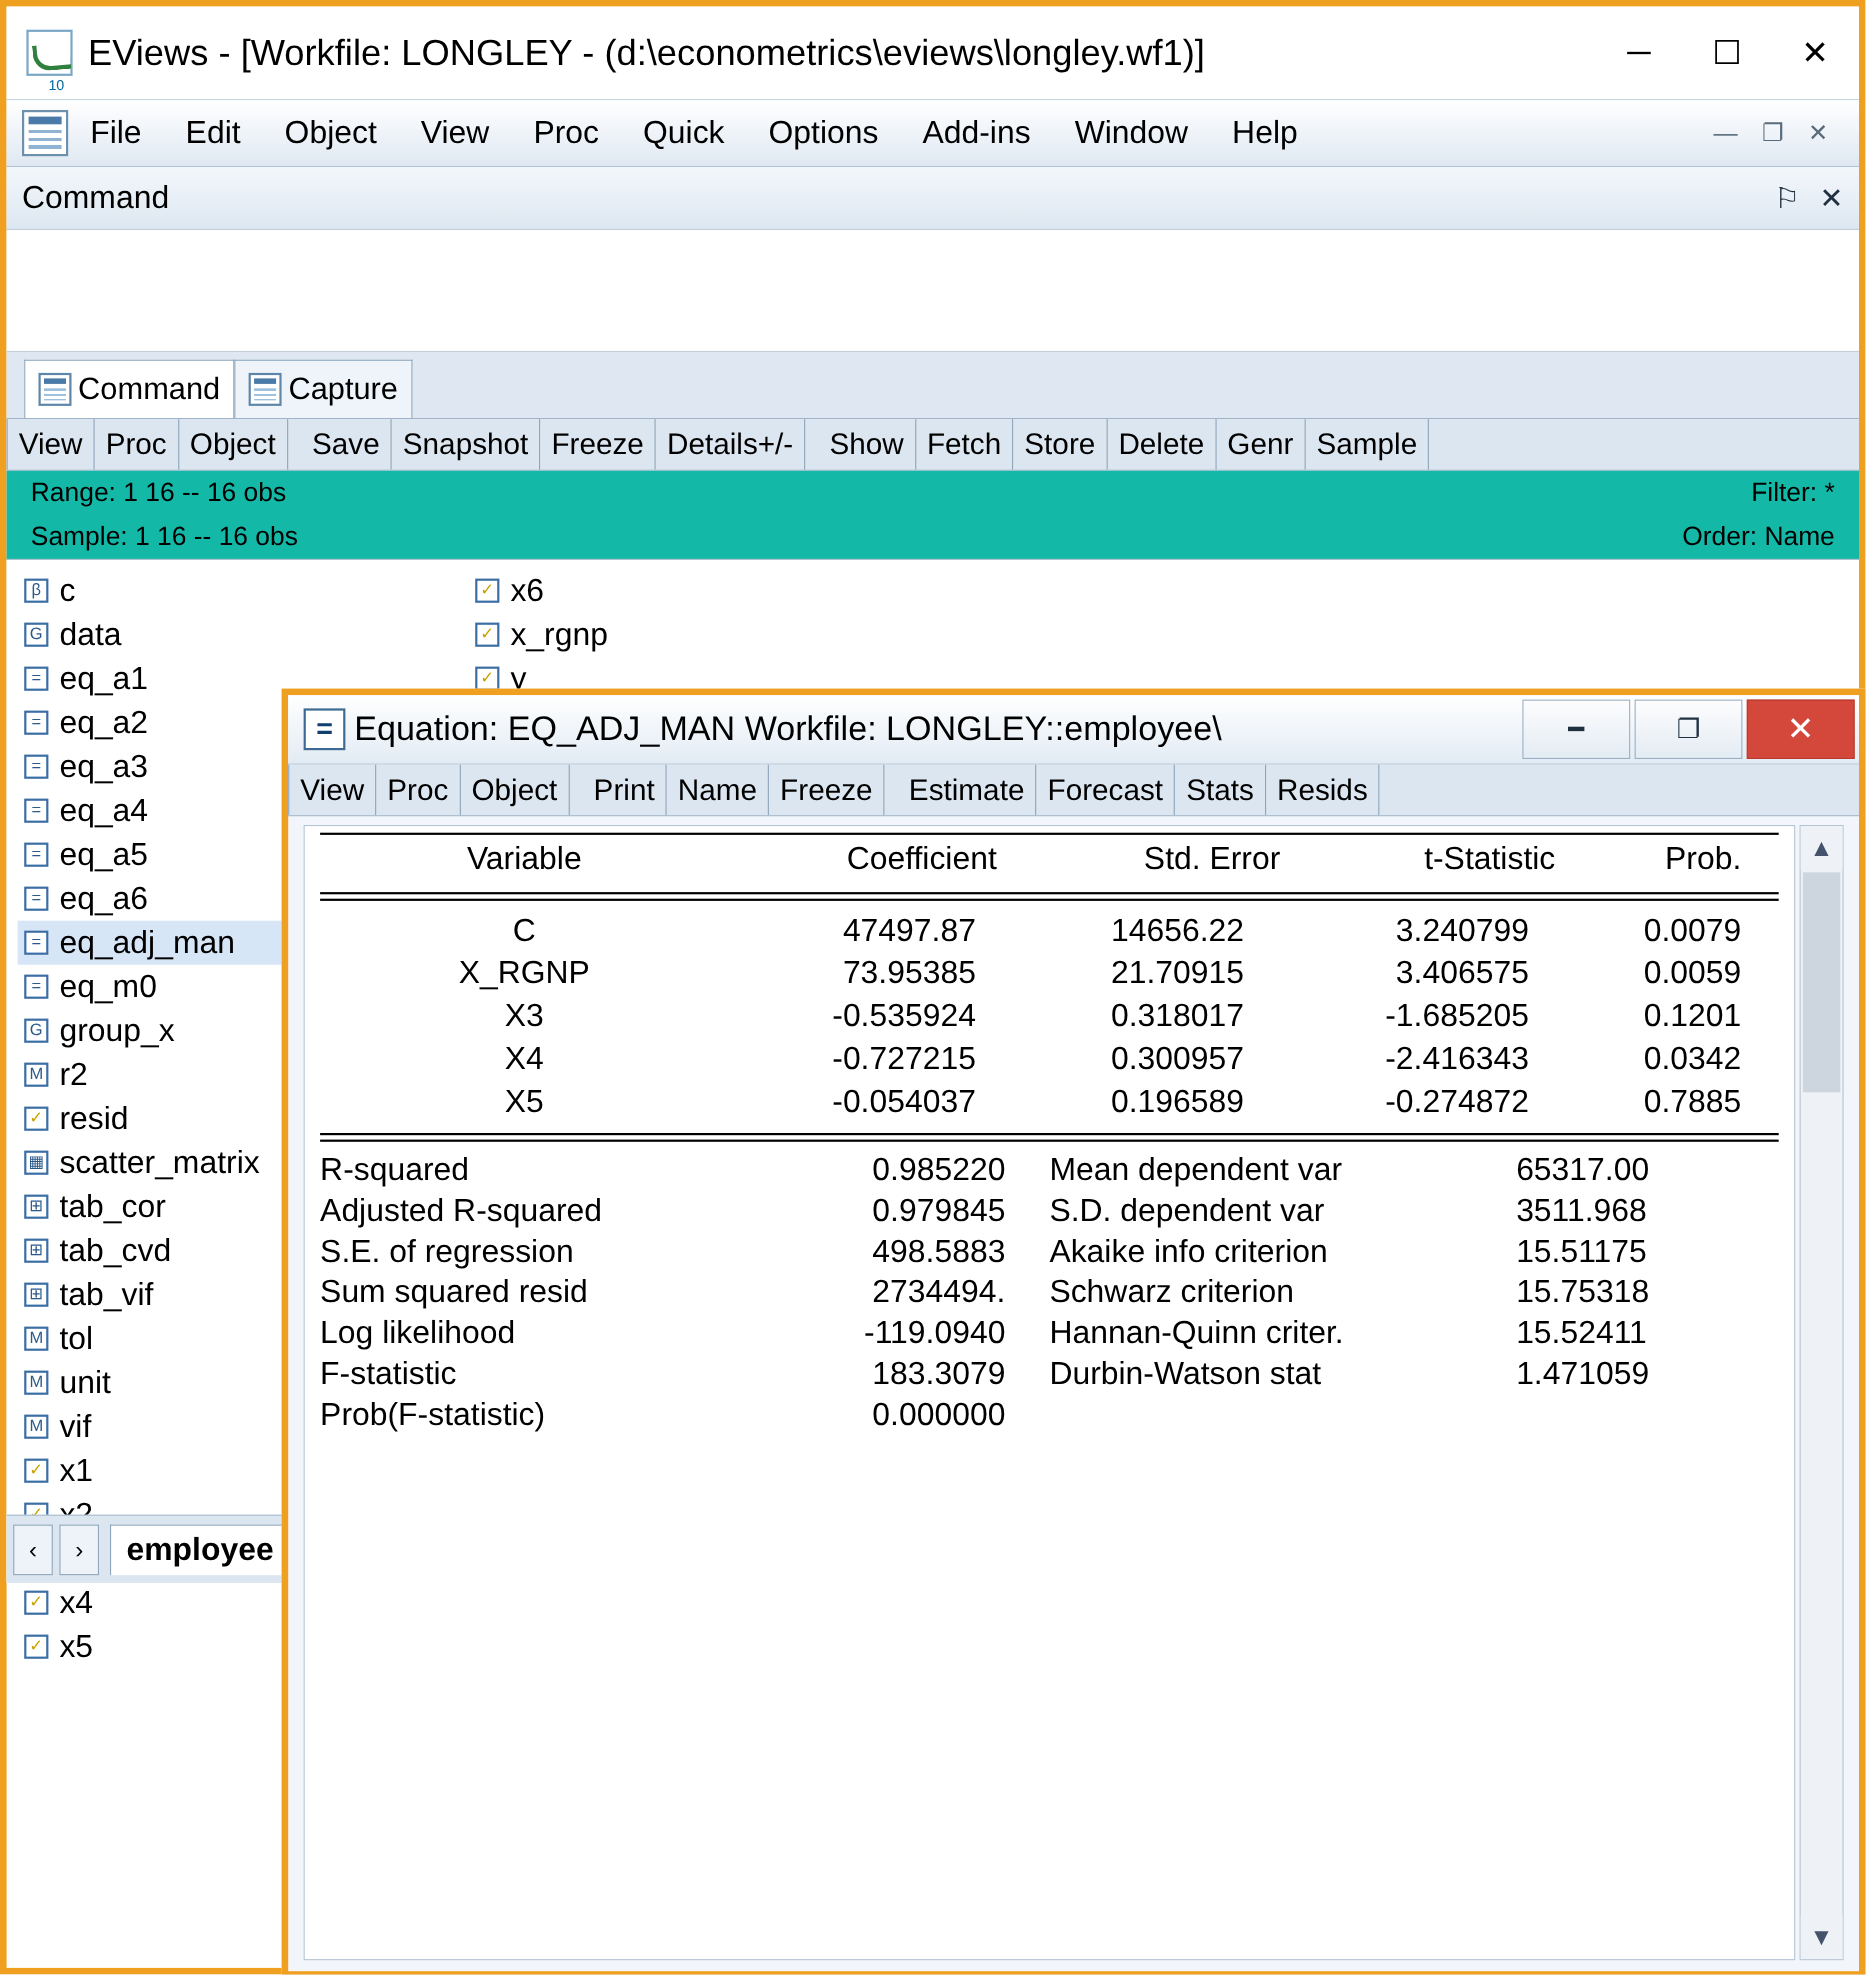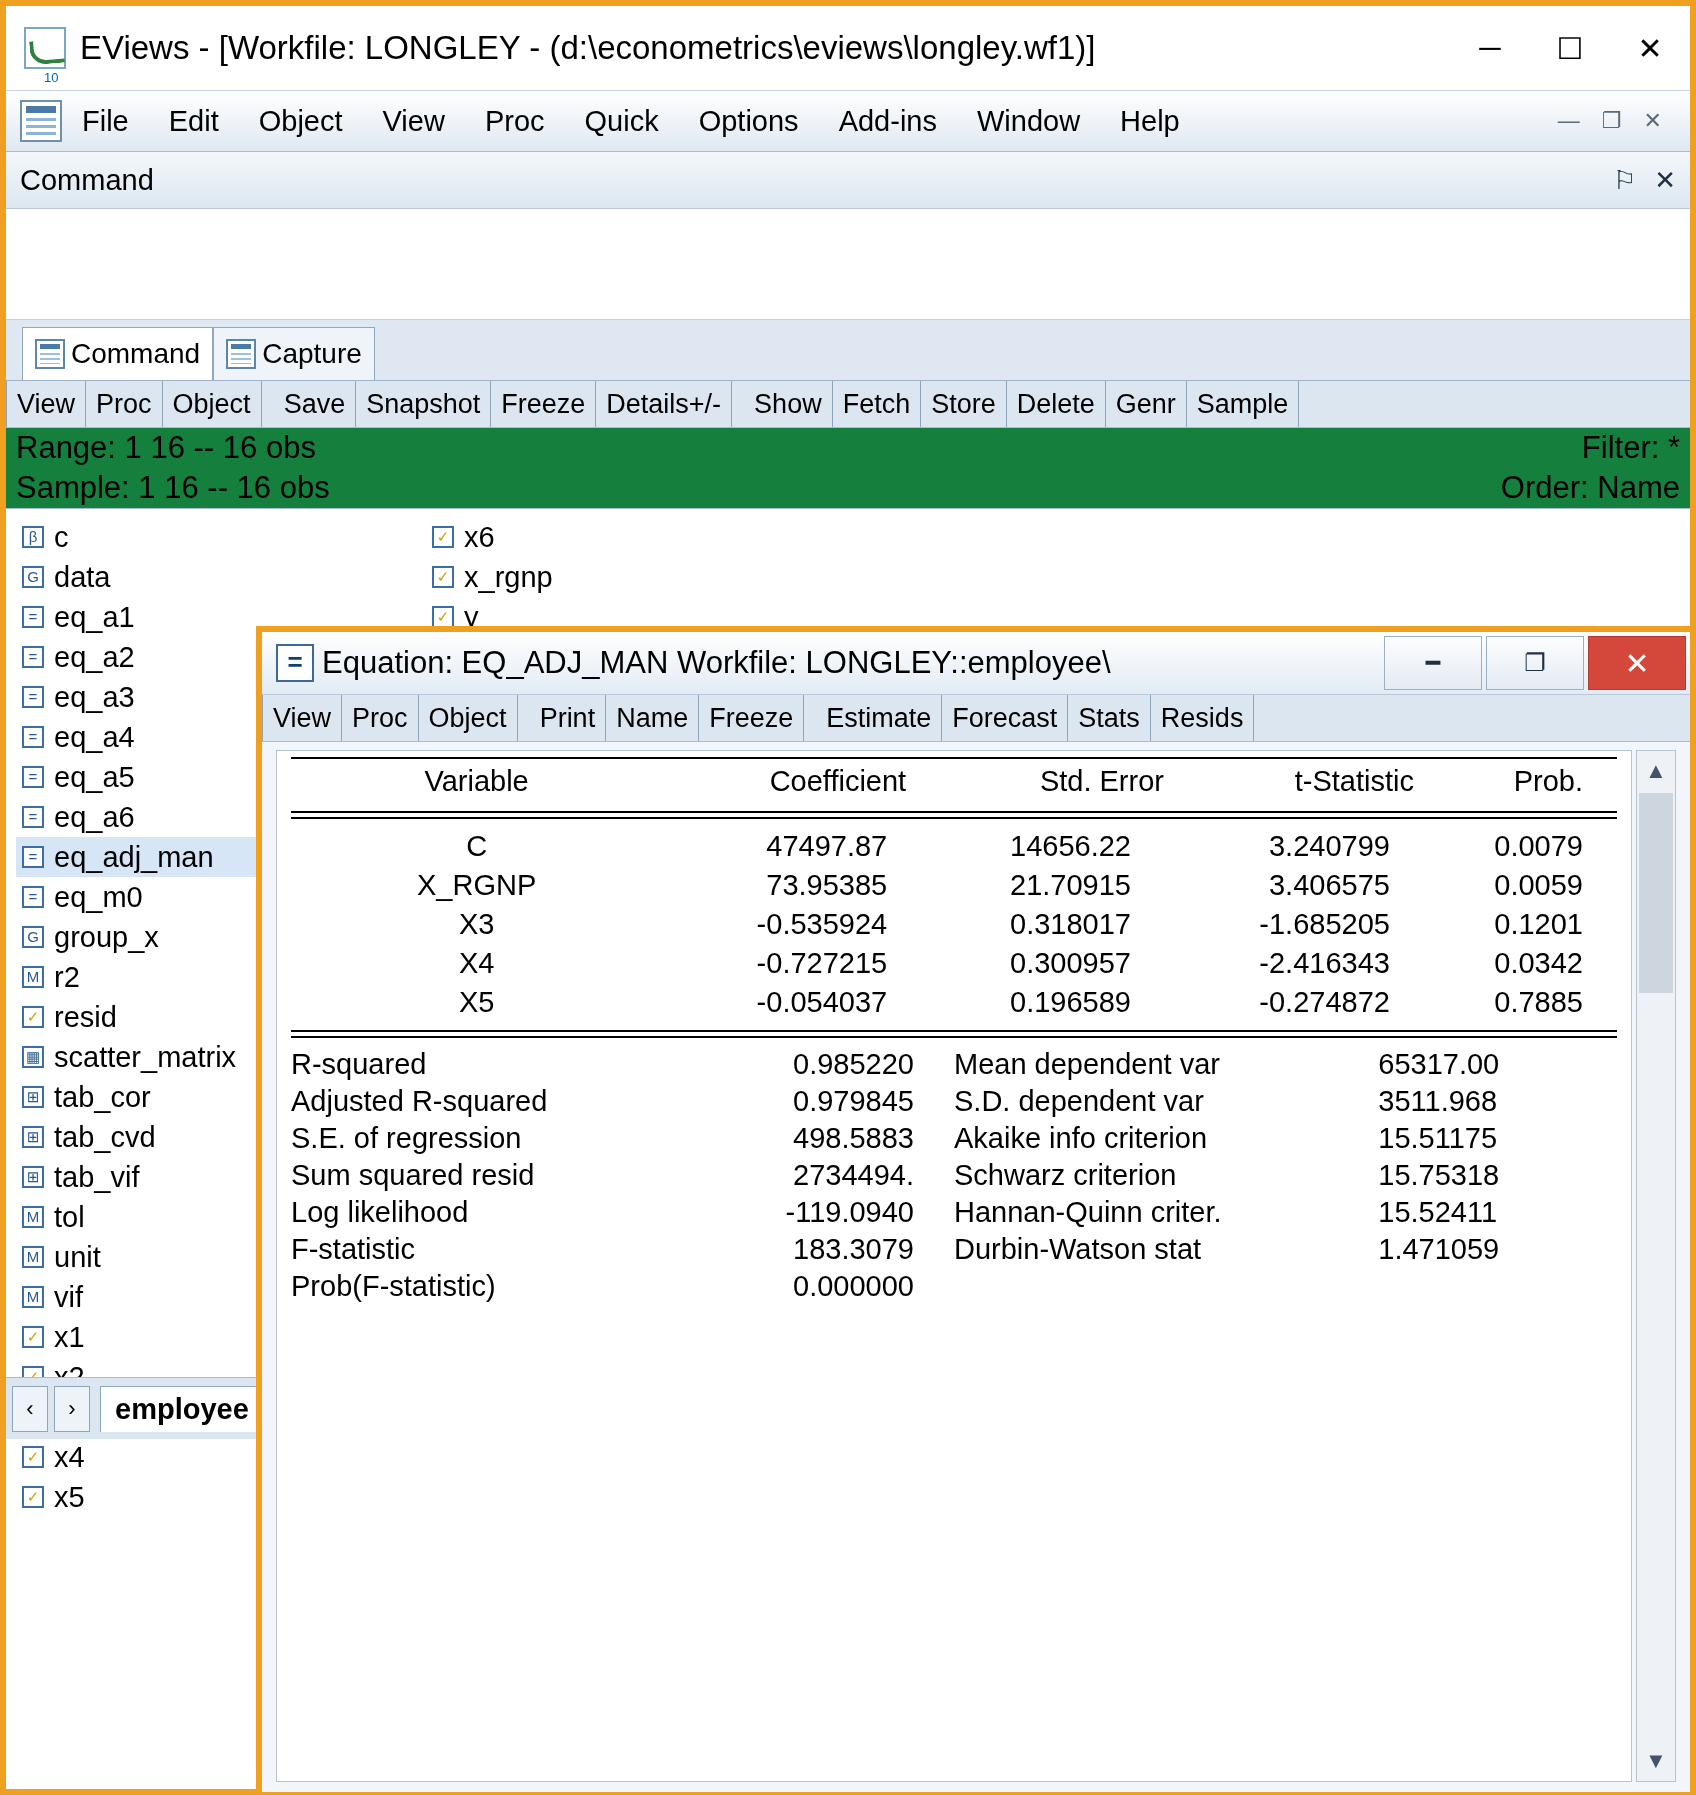--- a/index.html
+++ b/index.html
@@ -206,24 +206,24 @@
     display: flex;
     align-items: center;
     padding: 0 10px;
     font-size: 27px;
     border-right: 1px solid #8ea5ba;
     white-space: nowrap;
   }
   .wf-btn:first-child { border-left: 1px solid #8ea5ba; }
   .wf-gap { width: 12px; border-right: none; }
   .wf-info {
-    background: #15803d;
+    background: #14b8a6;
     border-bottom: 1px solid #aabdce;
-    font-size: 31px;
-    padding: 0 10px;
+    font-size: 24px;
+    padding: 0 22px;
   }
   .wf-info-row {
     display: flex;
     justify-content: space-between;
     height: 40px;
     align-items: center;
     white-space: nowrap;
   }
   
   .wf-body {

